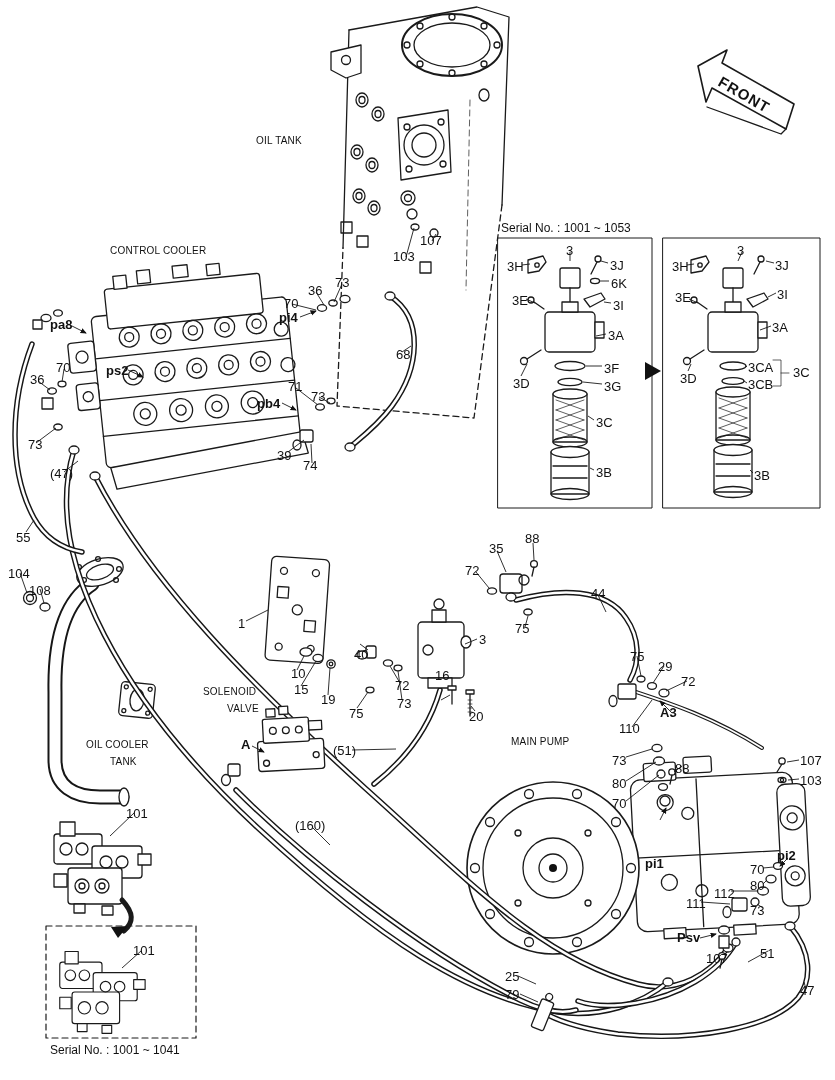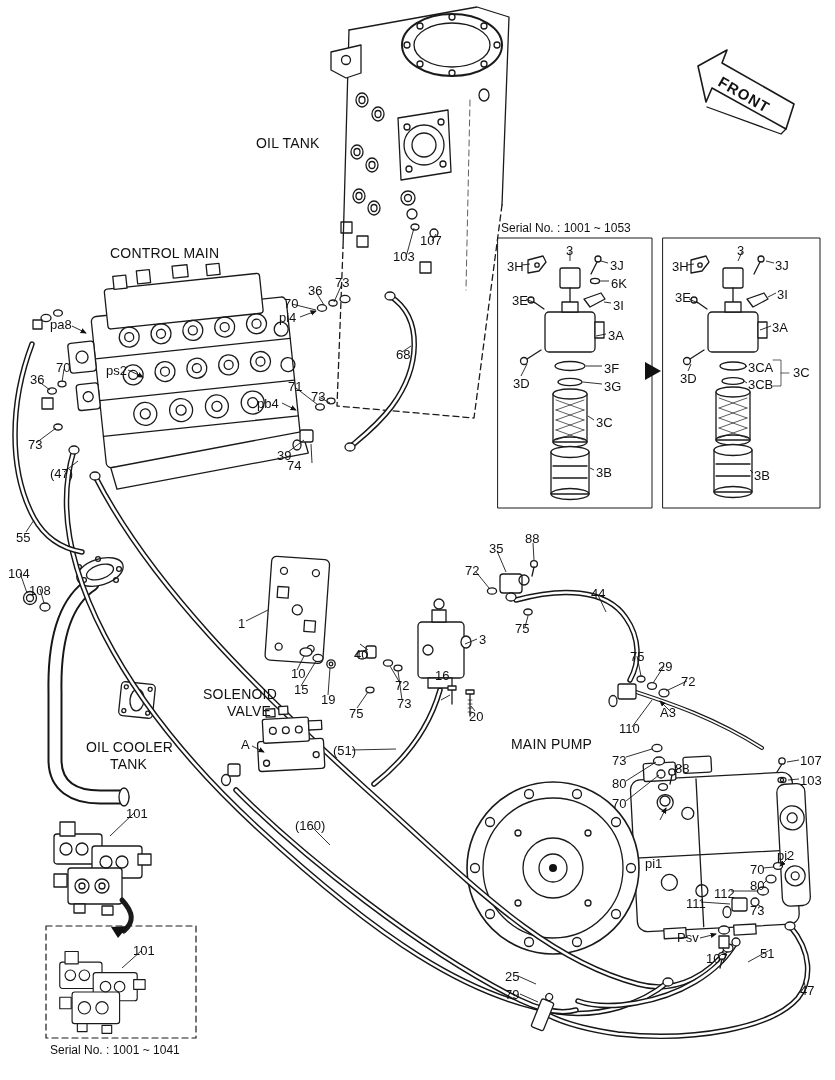--- a/index.html
+++ b/index.html
@@ -1,21 +1,21 @@
 <!DOCTYPE html>
 <html><head>
 <meta charset="utf-8">
 <style>
   html,body{margin:0;padding:0;background:#fff}
   .page{position:relative;width:835px;height:1080px;background:#fff;overflow:hidden;
         font-family:"Liberation Sans",sans-serif;color:#111}
   .page svg{position:absolute;left:0;top:0}
   .lb{position:absolute;font-size:13px;line-height:1;white-space:nowrap}
-  .t{font-size:14px;letter-spacing:.2px}
-  .b{font-weight:normal}
+  .t{font-size:10px;letter-spacing:.2px}
+  .b{font-weight:bold}
   .sm{font-size:12px}
   .front{position:absolute;left:716px;top:86px;transform:rotate(30deg);
          font-weight:bold;font-size:15px;letter-spacing:1px}
   
   .ln{fill:none;stroke:#1a1a1a;stroke-width:1.3;stroke-linejoin:round;stroke-linecap:round}
   .thin{stroke-width:.7}
   .fillw{fill:#fff;stroke:#1a1a1a;stroke-width:1.3;stroke-linejoin:round}
   .dash{stroke-dasharray:6 4}
   .hose{fill:none;stroke:#161616;stroke-width:5.5;stroke-linecap:round}
   .hosew{fill:none;stroke:#fff;stroke-width:2.6;stroke-linecap:round}
@@ -533,38 +533,38 @@
     <line x1="660" y1="820" x2="666" y2="808" marker-end="url(#ah)"></line>
     <line x1="788" y1="858" x2="780" y2="866" marker-end="url(#ah)"></line>
     <line x1="700" y1="938" x2="716" y2="934" marker-end="url(#ah)"></line>
   </g>
 </svg>
 
 <div class="lb t" style="left:256px;top:136px">OIL TANK</div>
 <div class="lb" style="left:420px;top:234px">107</div>
 <div class="lb" style="left:393px;top:250px">103</div>
 
-<div class="lb t" style="left:110px;top:246px">CONTROL MAIN</div>
+<div class="lb t" style="left:110px;top:246px">CONTROL COOLER</div>
 <div class="lb b" style="left:50px;top:318px">pa8</div>
 <div class="lb" style="left:308px;top:284px">36</div>
 <div class="lb" style="left:335px;top:276px">73</div>
 <div class="lb" style="left:284px;top:297px">70</div>
 <div class="lb b" style="left:279px;top:311px">pi4</div>
 <div class="lb" style="left:396px;top:348px">68</div>
 <div class="lb b" style="left:106px;top:364px">ps2</div>
 <div class="lb b" style="left:257px;top:397px">pb4</div>
 <div class="lb" style="left:56px;top:361px">70</div>
 <div class="lb" style="left:30px;top:373px">36</div>
 <div class="lb" style="left:28px;top:438px">73</div>
 <div class="lb" style="left:50px;top:467px">(47)</div>
 <div class="lb" style="left:16px;top:531px">55</div>
 <div class="lb" style="left:288px;top:380px">71</div>
 <div class="lb" style="left:311px;top:390px">73</div>
 <div class="lb" style="left:277px;top:449px">39</div>
-<div class="lb" style="left:287px;top:459px">74</div>
+<div class="lb" style="left:303px;top:459px">74</div>
 
 <div class="lb sm" style="left:501px;top:222px">Serial No. : 1001 ~ 1053</div>
 <div class="lb" style="left:566px;top:244px">3</div>
 <div class="lb" style="left:507px;top:260px">3H</div>
 <div class="lb" style="left:610px;top:259px">3J</div>
 <div class="lb" style="left:611px;top:277px">6K</div>
 <div class="lb" style="left:512px;top:294px">3E</div>
 <div class="lb" style="left:613px;top:299px">3I</div>
 <div class="lb" style="left:608px;top:329px">3A</div>
 <div class="lb" style="left:604px;top:362px">3F</div>

